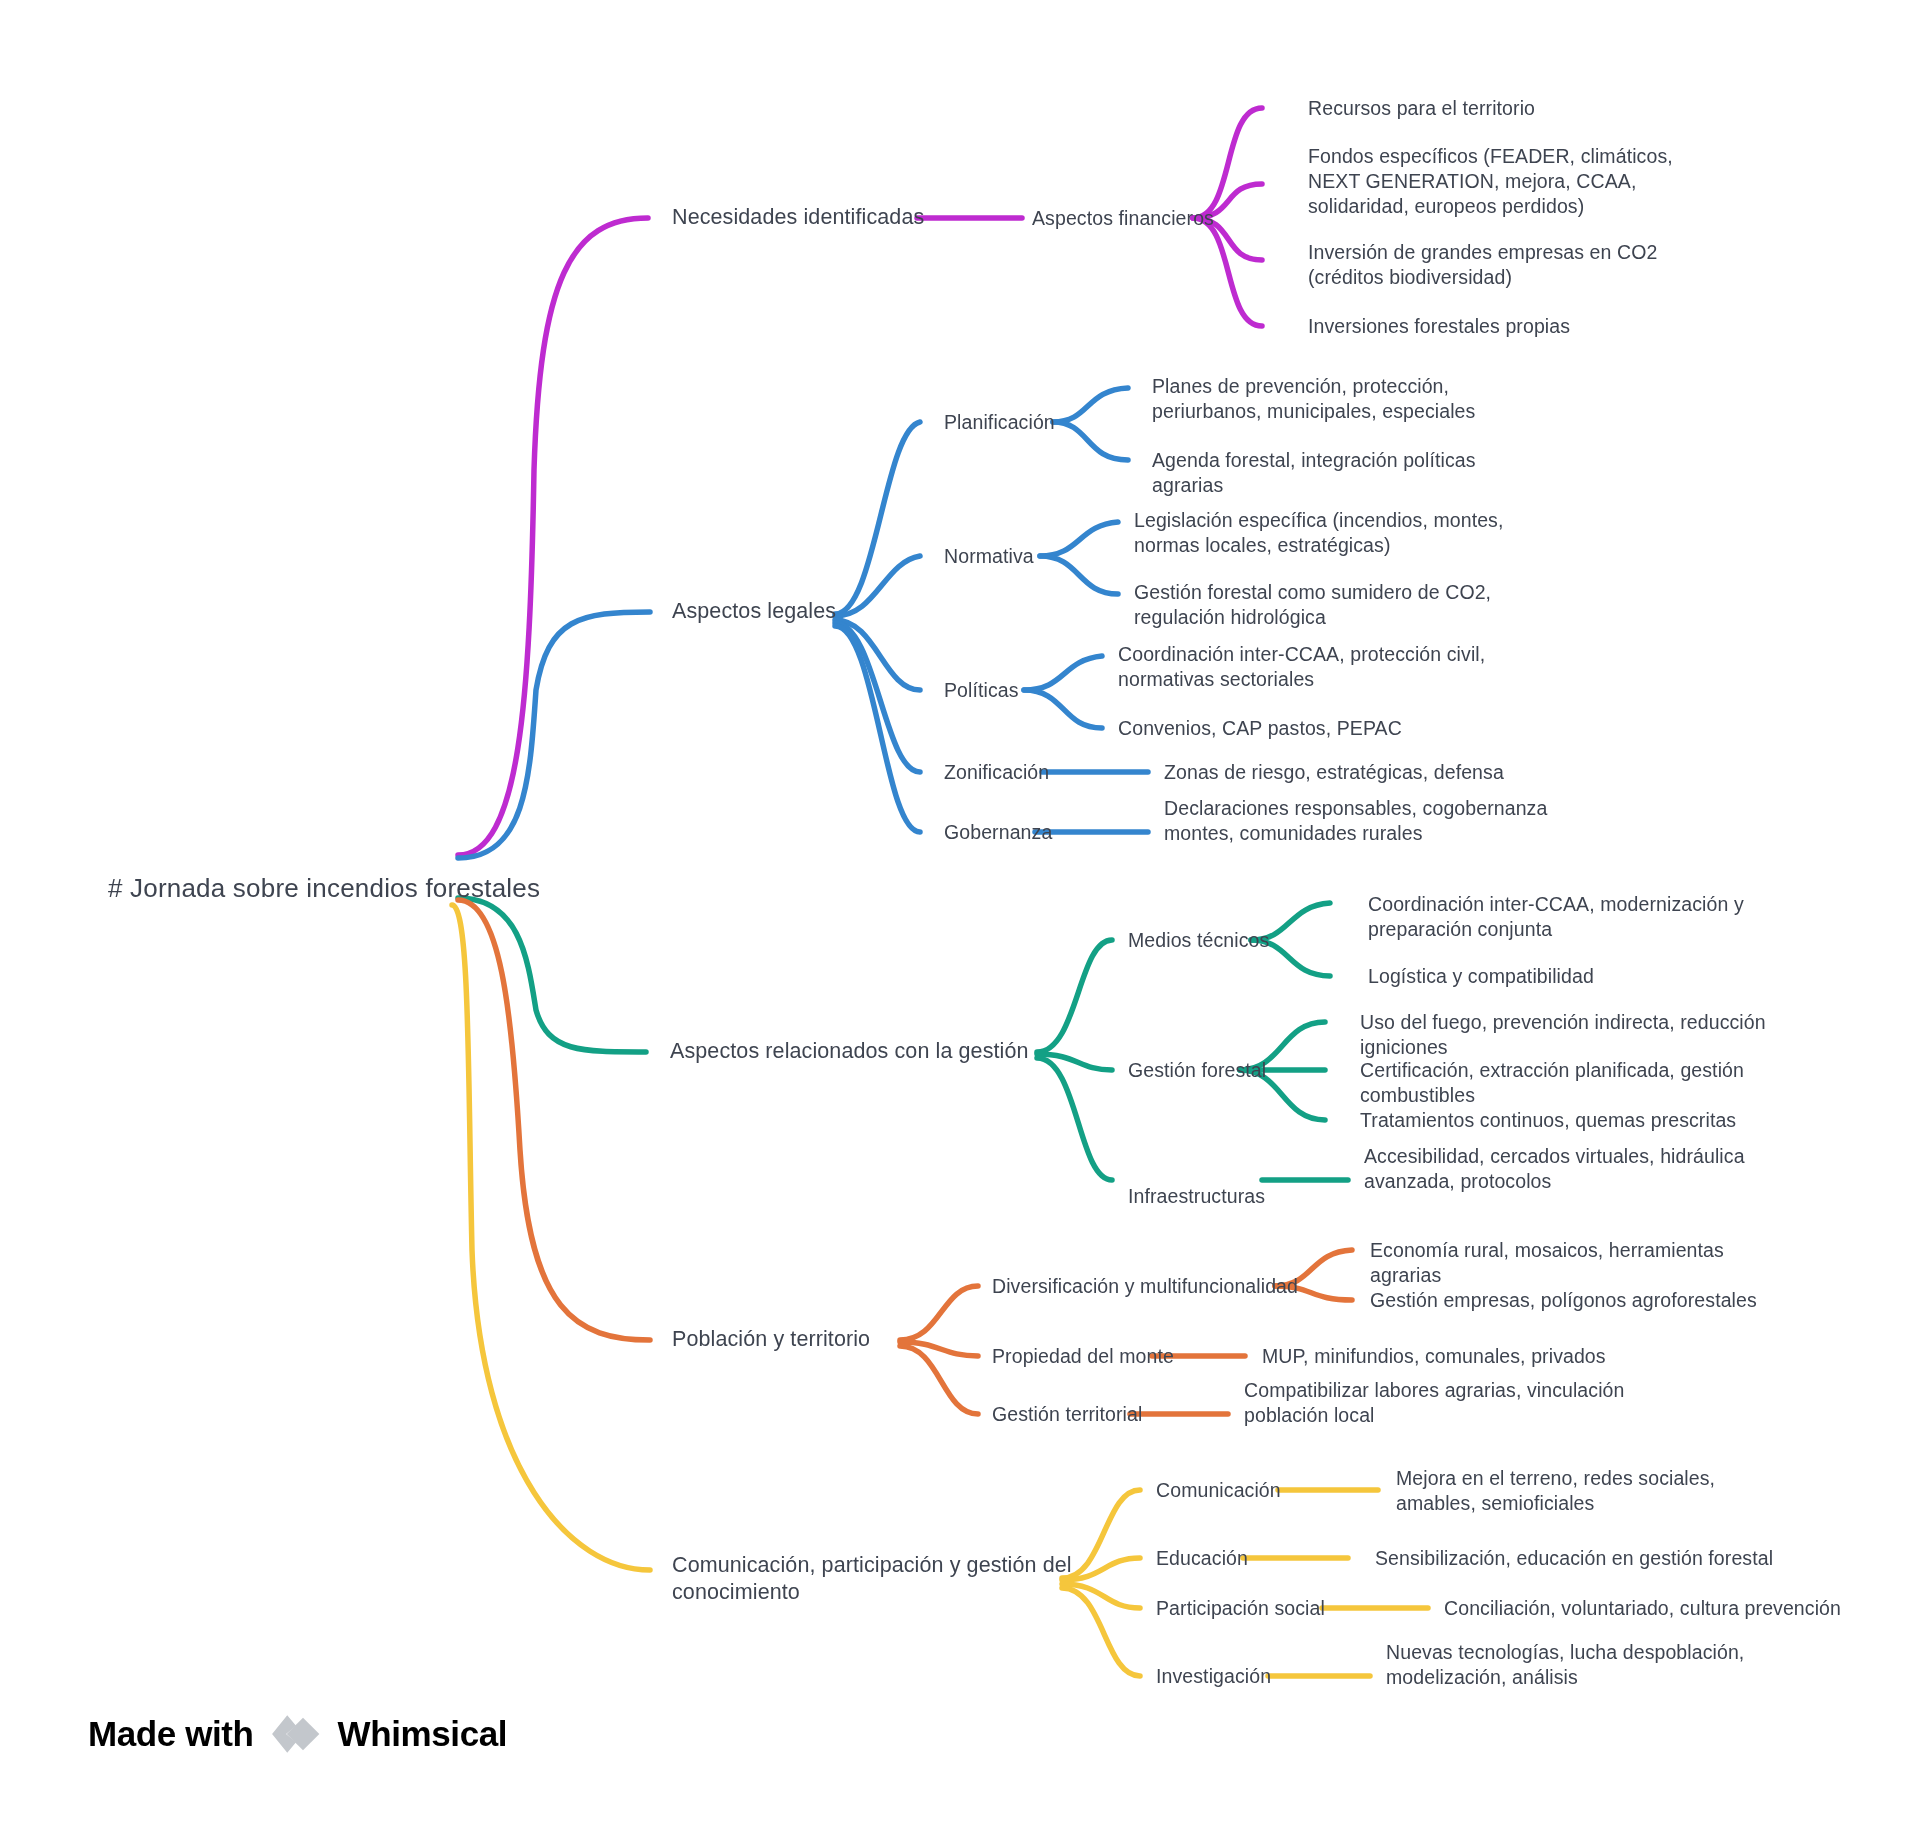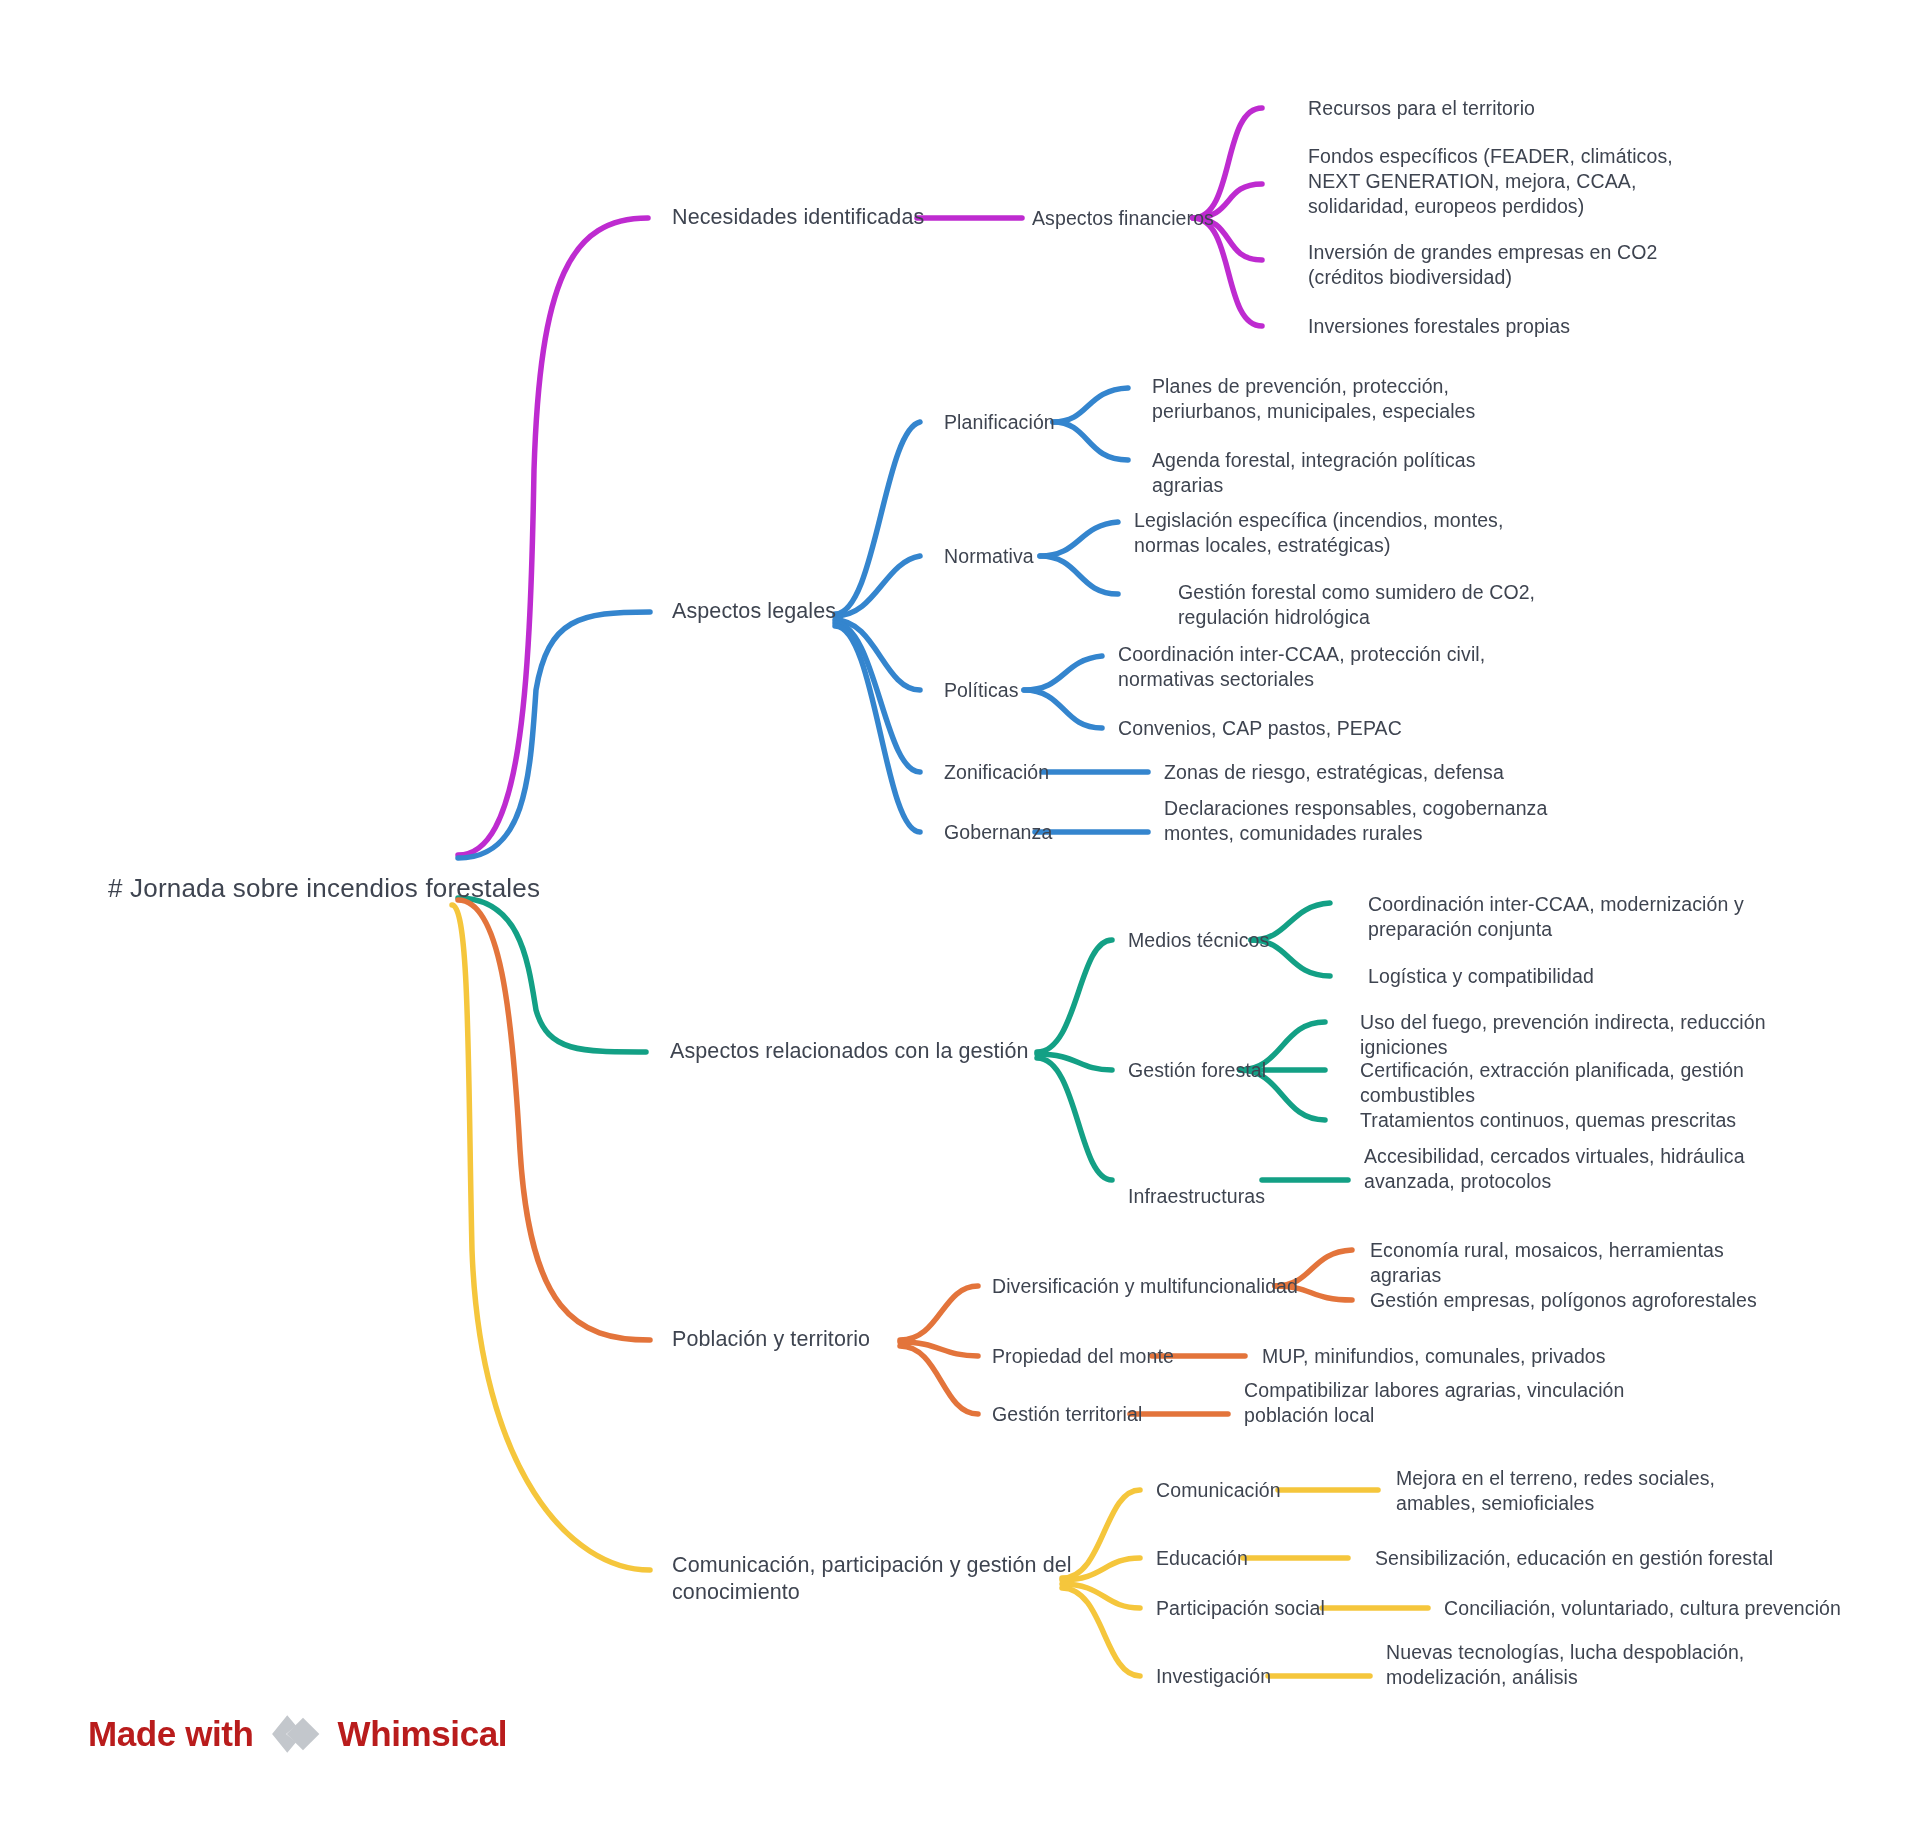--- a/index.html
+++ b/index.html
@@ -30,21 +30,21 @@
     line-height: 32px;
     color: #3e4450;
     letter-spacing: 0.2px;
   }
 
   
   .watermark {
     position: absolute;
     left: 88px; top: 1706px;
     display: flex; align-items: center; gap: 14px;
-    color: #b91c1c;
+    color: #000000;
     font-size: 35px;
     font-weight: bold;
     letter-spacing: -0.4px;
   }
   .wm-logo { width: 56px; height: 56px; display:block; }
 </style>
 </head>
 <body>
 
 <div id="canvas">
@@ -134,21 +134,21 @@
   <div class="node" style="left:1308px; top:314px; width:420px;">Inversiones forestales propias</div>
 
   <div class="node lvl1" style="left:672px; top:598px;">Aspectos legales</div>
 
   <div class="node" style="left:944px; top:410px;">Planificación</div>
   <div class="node" style="left:1152px; top:448px; width:400px;">Agenda forestal, integración políticas agrarias</div>
   <div class="node" style="left:1152px; top:374px; width:390px;">Planes de prevención, protección, periurbanos, municipales, especiales</div>
 
   <div class="node" style="left:944px; top:544px;">Normativa</div>
   <div class="node" style="left:1134px; top:508px; width:400px;">Legislación específica (incendios, montes, normas locales, estratégicas)</div>
-  <div class="node" style="left:1134px; top:580px; width:405px;margin-left:44px;">Gestión forestal como sumidero de CO2, regulación hidrológica</div>
+  <div class="node" style="left:1134px; top:580px; width:405px;">Gestión forestal como sumidero de CO2, regulación hidrológica</div>
 
   <div class="node" style="left:944px; top:678px;">Políticas</div>
   <div class="node" style="left:1118px; top:642px; width:410px;">Coordinación inter-CCAA, protección civil, normativas sectoriales</div>
   <div class="node" style="left:1118px; top:716px; width:380px;">Convenios, CAP pastos, PEPAC</div>
 
   <div class="node" style="left:944px; top:760px;">Zonificación</div>
   <div class="node" style="left:1164px; top:760px; width:400px;">Zonas de riesgo, estratégicas, defensa</div>
 
   <div class="node" style="left:944px; top:820px;">Gobernanza</div>
   <div class="node" style="left:1164px; top:796px; width:420px;">Declaraciones responsables, cogobernanza montes, comunidades rurales</div>

